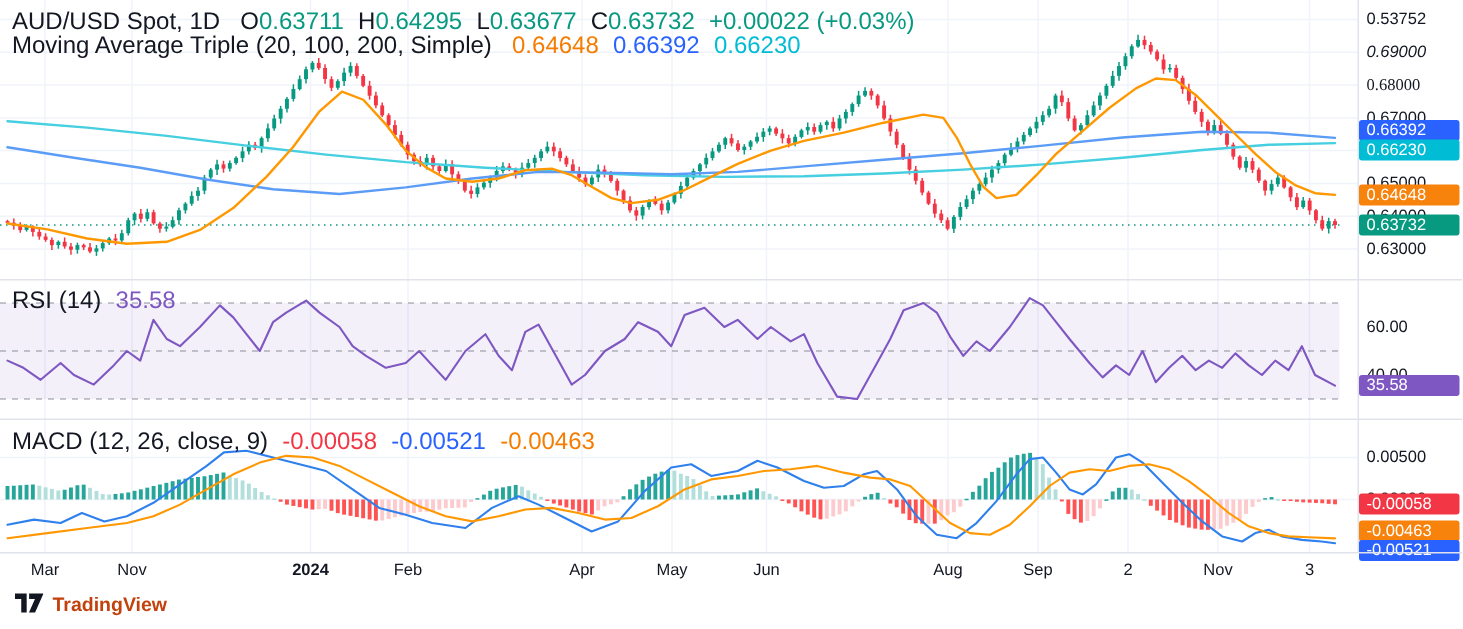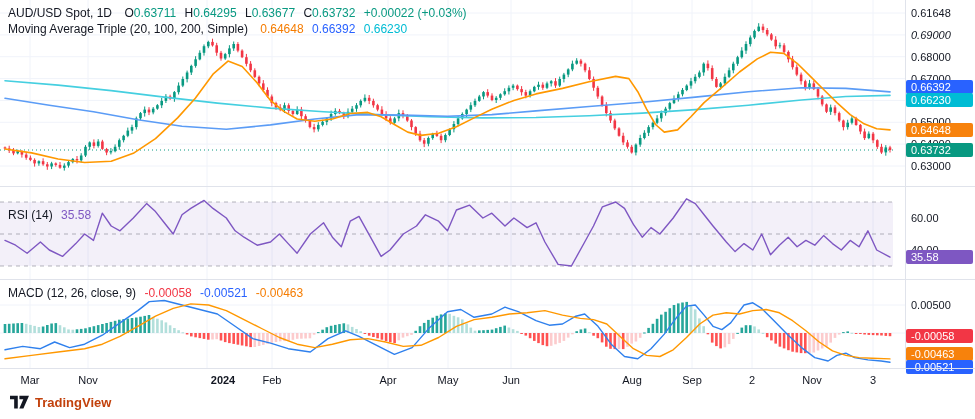--- a/index.html
+++ b/index.html
@@ -1,22 +1,22 @@
 <!DOCTYPE html>
 <html><head>
 <meta charset="utf-8">
 <style>
   html,body{margin:0;padding:0;background:#fff;}
   #root{position:relative;width:975px;height:419px;background:#ffffff;
         font-family:"Liberation Sans",sans-serif;overflow:hidden;}
   #chart{position:absolute;left:0;top:0;z-index:1;}
-  .legend{position:absolute;left:8px;font-size:12px;color:#131722;white-space:nowrap;z-index:6;}
+  .legend{position:absolute;left:8px;font-size:16px;color:#131722;white-space:nowrap;z-index:6;}
   #legend1{top:6px;}
   #legend2{top:22px;}
-  #rsi-legend{top:208px;}
+  #rsi-legend{top:192px;}
   #macd-legend{top:286px;}
   .lg-gap{margin-left:9px;}
   .lg-gap-s{margin-left:5px;}
   .c-green{color:#089981;}
   .c-red{color:#f23645;}
   .c-blue{color:#2962ff;}
   .c-cyan{color:#00bcd4;}
   .c-orange{color:#f57c00;}
   .c-purple{color:#7e57c2;}
   .c-dark{color:#131722;}
@@ -736,43 +736,43 @@
 
   <div class="sep-h" style="top:186px"></div>
   <div class="sep-h" style="top:279px"></div>
   <div class="sep-h" style="top:368px"></div>
   <div class="sep-v" style="left:905px;top:0;height:368px"></div>
 
   <div class="axis-hit" style="left:905px;top:0;width:70px;height:368px"></div>
   <div class="axis-hit" style="left:0;top:369px;width:975px;height:22px"></div>
 
   <div id="overlay">
-      <div class="tick" style="top: 13px;">0.61648</div>
+      <div class="tick" style="top: 13px;">0.53752</div>
       <div class="tick" style="top: 34.9px; font-style: italic;">0.69000</div>
-      <div class="tick" style="top: 56.7px;">0.68000</div>
+      <div class="tick" style="top: 56.7px; font-family: Liberation Serif, serif;">0.68000</div>
       <div class="tick" style="top: 78.6px;">0.67000</div>
       <div class="tick" style="top: 100.4px;">0.66000</div>
       <div class="tick" style="top: 122.3px;">0.65000</div>
       <div class="tick" style="top: 144.1px;">0.64000</div>
       <div class="tick" style="top: 166px;">0.63000</div>
       <div class="tick" style="top: 218px;">60.00</div>
       <div class="tick" style="top: 250px;">40.00</div>
       <div class="tick" style="top: 305px;">0.00500</div>
       <div class="tick" style="top: 333px;">0.00000</div>
       <div class="badge" style="top: 86.9px; background: rgb(41, 98, 255);">0.66392</div>
       <div class="badge" style="top: 100.4px; background: rgb(0, 188, 212);">0.66230</div>
       <div class="badge" style="top: 130px; background: rgb(247, 130, 12);">0.64648</div>
       <div class="badge" style="top: 150px; background: rgb(8, 153, 129);">0.63732</div>
       <div class="badge" style="top: 257.1px; background: rgb(126, 87, 194);">35.58</div>
       <div class="badge" style="top: 336.2px; background: rgb(242, 54, 69);">-0.00058</div>
       <div class="badge" style="top: 353.8px; background: rgb(247, 130, 12);">-0.00463</div>
       <div class="badge" style="top: 367.3px; background: rgb(41, 98, 255);">-0.00521</div>
       <div class="tlabel" style="left: 30px;">Mar</div>
       <div class="tlabel" style="left: 88px;">Nov</div>
-      <div class="tlabel bold" style="left: 207px; margin-left: 16px;">2024</div>
+      <div class="tlabel bold" style="left: 207px;">2024</div>
       <div class="tlabel" style="left: 272px;">Feb</div>
       <div class="tlabel" style="left: 388px;">Apr</div>
       <div class="tlabel" style="left: 448px;">May</div>
       <div class="tlabel" style="left: 511px; text-align: center;">Jun</div>
       <div class="tlabel" style="left: 632px;">Aug</div>
       <div class="tlabel" style="left: 692px;">Sep</div>
       <div class="tlabel" style="left: 752px;">2</div>
       <div class="tlabel" style="left: 812px;">Nov</div>
       <div class="tlabel" style="left: 873px;">3</div>
     </div>

